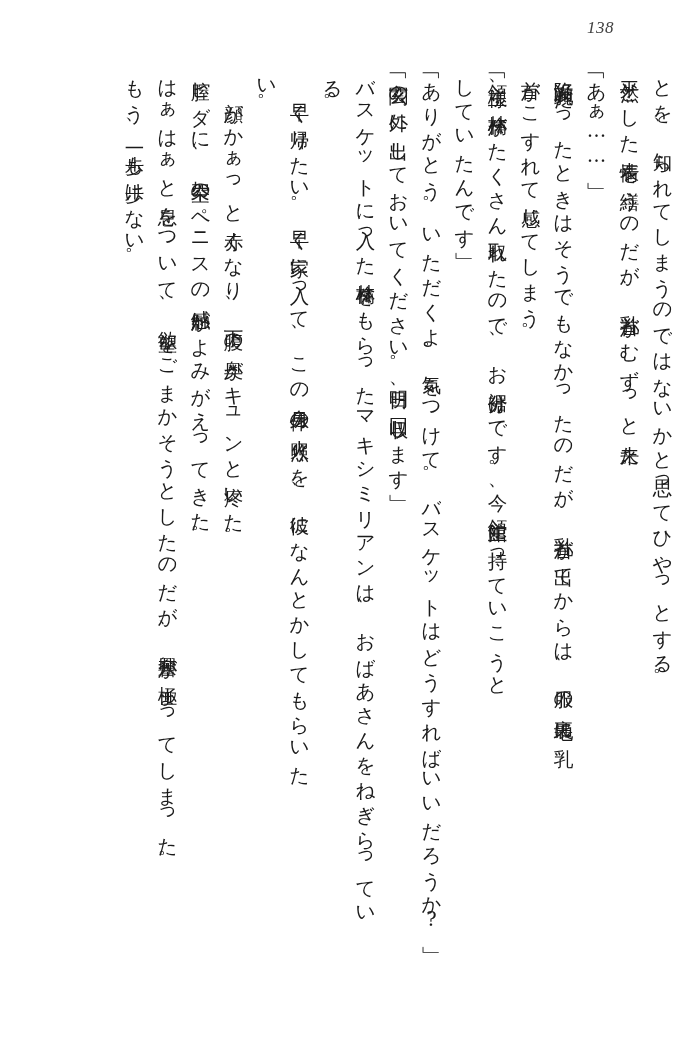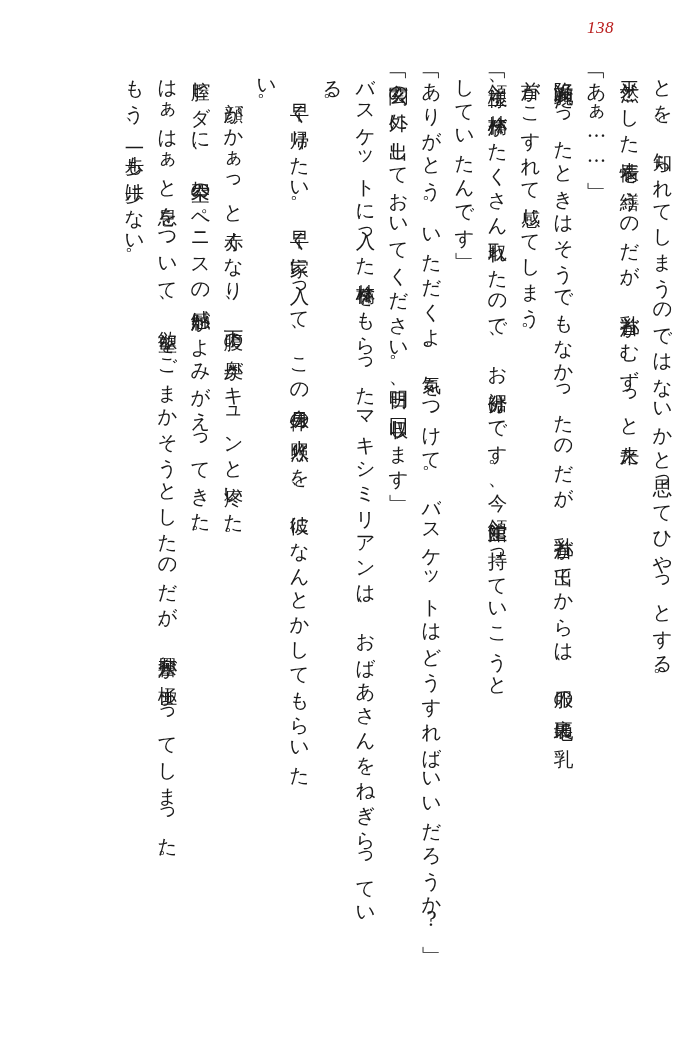--- a/index.html
+++ b/index.html
@@ -22,21 +22,21 @@
     background: #fff;
   }
   .page-number {
     position: absolute;
     top: 18px;
     right: 86px;
     font-size: 17px;
     font-style: italic;
     font-family: "Liberation Serif", "DejaVu Serif", serif;
     letter-spacing: 0.5px;
-    color: #b91c1c;
+    color: #404040;
   }
   .body-text {
     position: absolute;
     top: 66px;
     left: 28px;
     right: 28px;
     height: 965px;
     display: flex;
     flex-direction: row-reverse;
     justify-content: flex-start;

